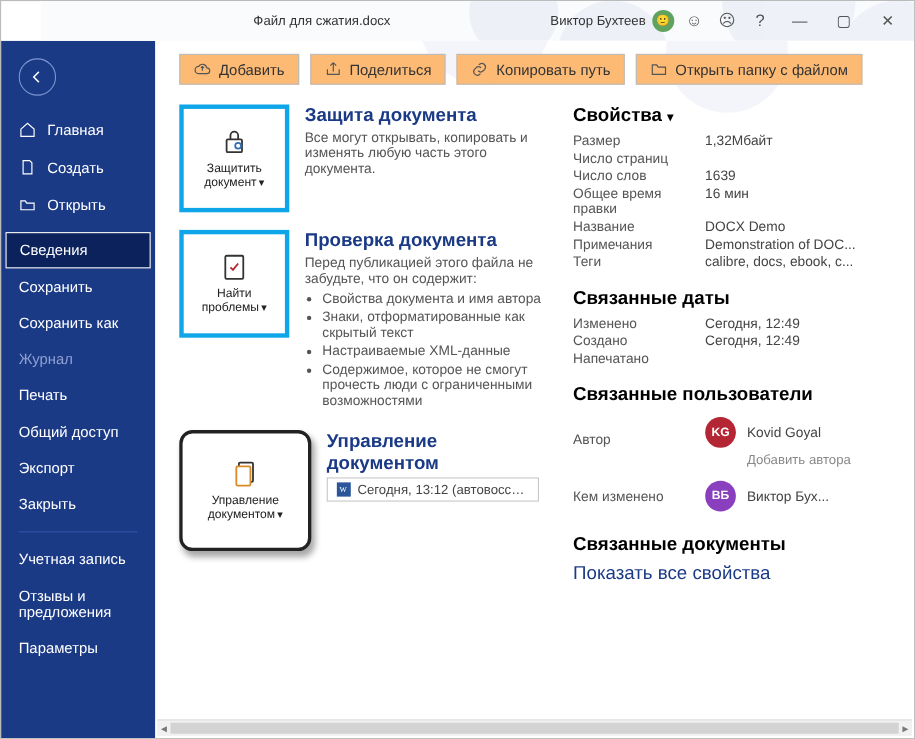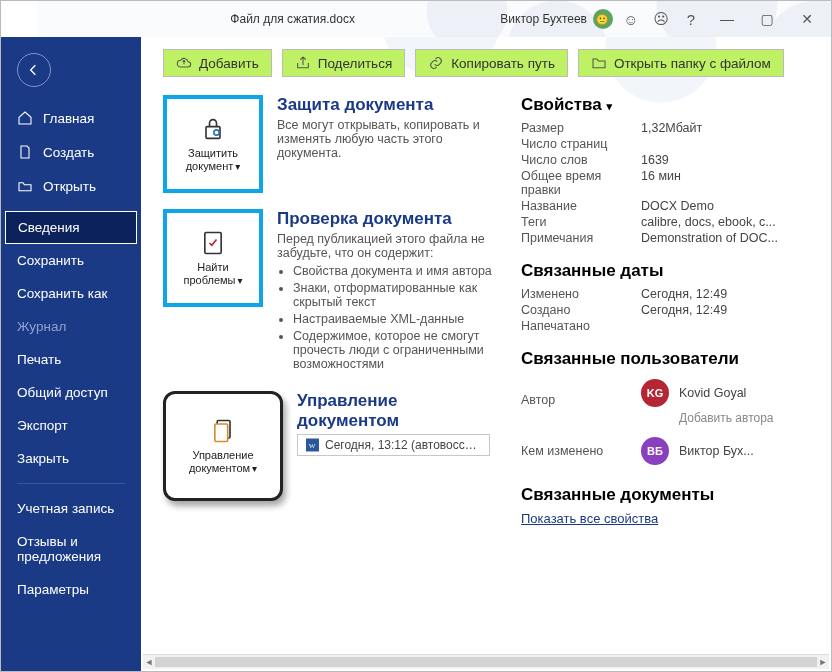--- a/index.html
+++ b/index.html
@@ -18,21 +18,21 @@
 .sidebar{width:140px;background:#1b3a86;color:#fff;display:flex;flex-direction:column;padding-top:8px;}
 .back-btn{width:32px;height:32px;border:1px solid #7d94cf;border-radius:50%;margin:8px 0 14px 16px;display:flex;align-items:center;justify-content:center;color:#fff;font-size:16px;}
 .sidebar-item{display:flex;align-items:center;gap:10px;padding:9px 16px;font-size:13.5px;color:#fff;}
 .sidebar-item.dim{color:#8ea0d0;}
 .sidebar-item.active{background:#0b225c;border:1px solid #fff;margin:0 4px;padding:8px 12px;}
 .sidebar-sep{height:1px;background:#3356a8;margin:8px 16px;}
 .sidebar .nav-icon{width:16px;height:16px;flex:0 0 16px;}
 .content{flex:1;overflow:auto;padding:12px 18px 16px 22px;position:relative;}
 .content::before{content:"";position:absolute;inset:0 0 auto 0;height:110px;background-image:radial-gradient(circle at 300px -20px,#e4e9f3 0 60px,transparent 61px),radial-gradient(circle at 520px 10px,#e4e9f3 0 55px,transparent 56px);opacity:.45;pointer-events:none;}
 .toolbar{display:flex;gap:10px;flex-wrap:wrap;margin-bottom:18px;position:relative;}
-.tbtn{display:flex;align-items:center;gap:7px;border:1px solid #bcbcbc;background:#bef264;padding:5px 12px;font-size:13.5px;color:#333;}
+.tbtn{display:flex;align-items:center;gap:7px;border:1px solid #bcbcbc;background:#fdba74;padding:5px 12px;font-size:13.5px;color:#333;}
 .tbtn svg{width:16px;height:16px;}
 .main-grid{display:flex;gap:28px;position:relative;}
 .col-left{width:330px;display:flex;flex-direction:column;gap:16px;}
 .col-right{flex:1;min-width:0;}
 .tile-row{display:flex;gap:14px;align-items:flex-start;}
 .tile{width:88px;min-height:78px;border:4px solid #0ea5e9;background:#fff;display:flex;flex-direction:column;align-items:center;justify-content:center;gap:4px;text-align:center;padding:6px 2px;font-size:11px;line-height:1.15;}
 .tile .caret{font-size:10px;margin-left:2px;}
 .tile svg{width:28px;height:28px;}
 .tile.highlight{border:3px solid #222;border-radius:12px;box-shadow:3px 5px 6px rgba(0,0,0,.35);width:110px;min-height:92px;}
 .sect-title{font-size:17px;color:#1b3a86;margin:0 0 3px 0;}
@@ -46,21 +46,21 @@
 .rc-head{font-size:17px;color:#000000;margin:0 0 6px 0;}
 .kv{display:flex;font-size:12.5px;color:#555;margin:2px 0;}
 .kv .k{width:120px;flex:0 0 120px;}
 .kv .v{flex:1;min-width:0;color:#444;white-space:nowrap;overflow:hidden;text-overflow:ellipsis;}
 .rc-sec{margin-top:16px;}
 .avatar{width:28px;height:28px;border-radius:50%;display:inline-flex;align-items:center;justify-content:center;color:#fff;font-size:11px;font-weight:600;}
 .kg{background:#b52634;}
 .vb{background:#8a3fbf;}
 .person-row{display:flex;align-items:center;gap:10px;margin:4px 0;}
 .add-author{font-size:12px;color:#888;margin-left:38px;}
-.link{color:#1b3a86;font-size:13px;text-decoration:underline;}
+.link{color:#1b3a86;font-size:17px;}
 .file-loc{display:flex;align-items:center;gap:10px;margin:8px 0;}
 .file-loc .folder-ico{width:28px;height:24px;border:1px solid #bcbcbc;background:#fff;}
 .scrollbar-bottom{position:absolute;left:142px;right:2px;bottom:2px;height:14px;background:#f1f1f1;border-top:1px solid #ddd;}
 .scrollbar-bottom .thumb{position:absolute;left:12px;right:12px;top:2px;bottom:2px;background:#d3d3d3;}
 .scrollbar-bottom .arrow{position:absolute;top:0;bottom:0;width:12px;display:flex;align-items:center;justify-content:center;font-size:9px;color:#777;}
 .scrollbar-bottom .left{left:0;} .scrollbar-bottom .right{right:0;}
 </style>
 </head>
 <body>
 
@@ -254,26 +254,26 @@
             </div>
           <div class="kv">
               <span class="k">Общее время правки</span>
               <span class="v">16 мин</span>
             </div>
           <div class="kv">
               <span class="k">Название</span>
               <span class="v">DOCX Demo</span>
             </div>
           <div class="kv">
+              <span class="k">Примечания</span>
+              <span class="v">Demonstration of DOC...</span>
+            </div>
+          <div class="kv">
               <span class="k">Теги</span>
               <span class="v">calibre, docs, ebook, c...</span>
-            </div>
-          <div class="kv">
-              <span class="k">Примечания</span>
-              <span class="v">Demonstration of DOC...</span>
             </div>
 
           <div class="rc-sec">
             <h3 class="rc-head">Связанные даты</h3>
             <div class="kv">
                 <span class="k">Изменено</span>
                 <span class="v">Сегодня, 12:49</span>
               </div>
             <div class="kv">
                 <span class="k">Создано</span>

